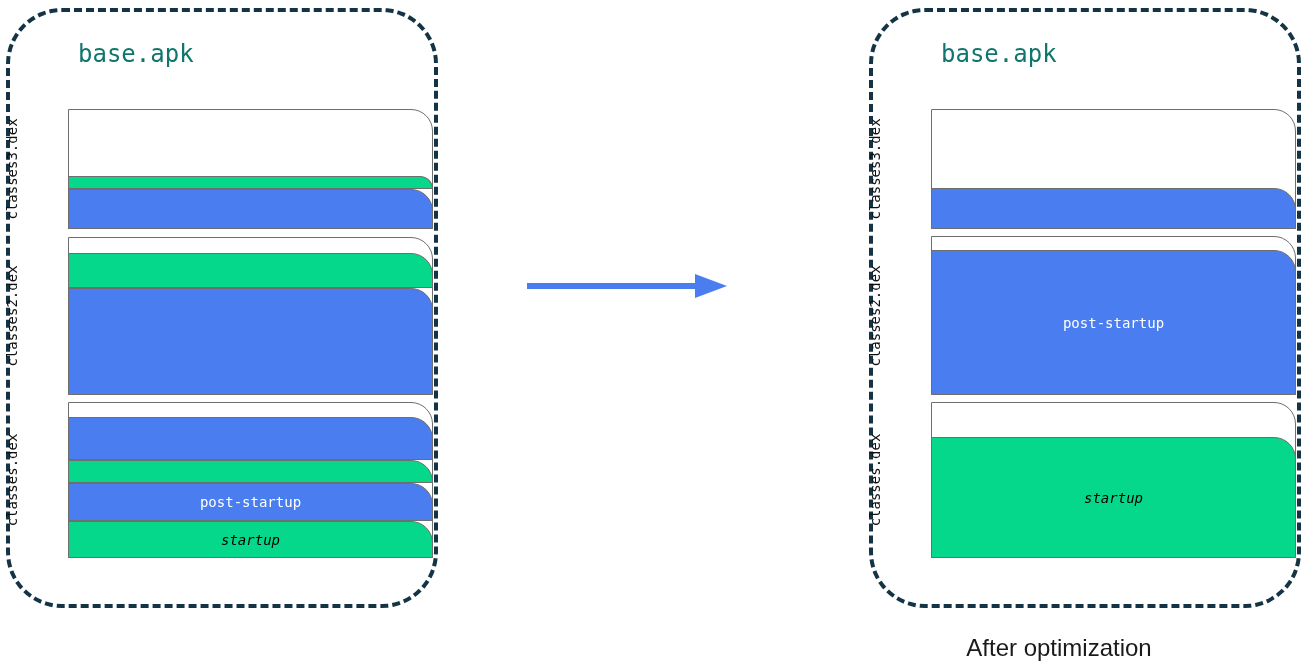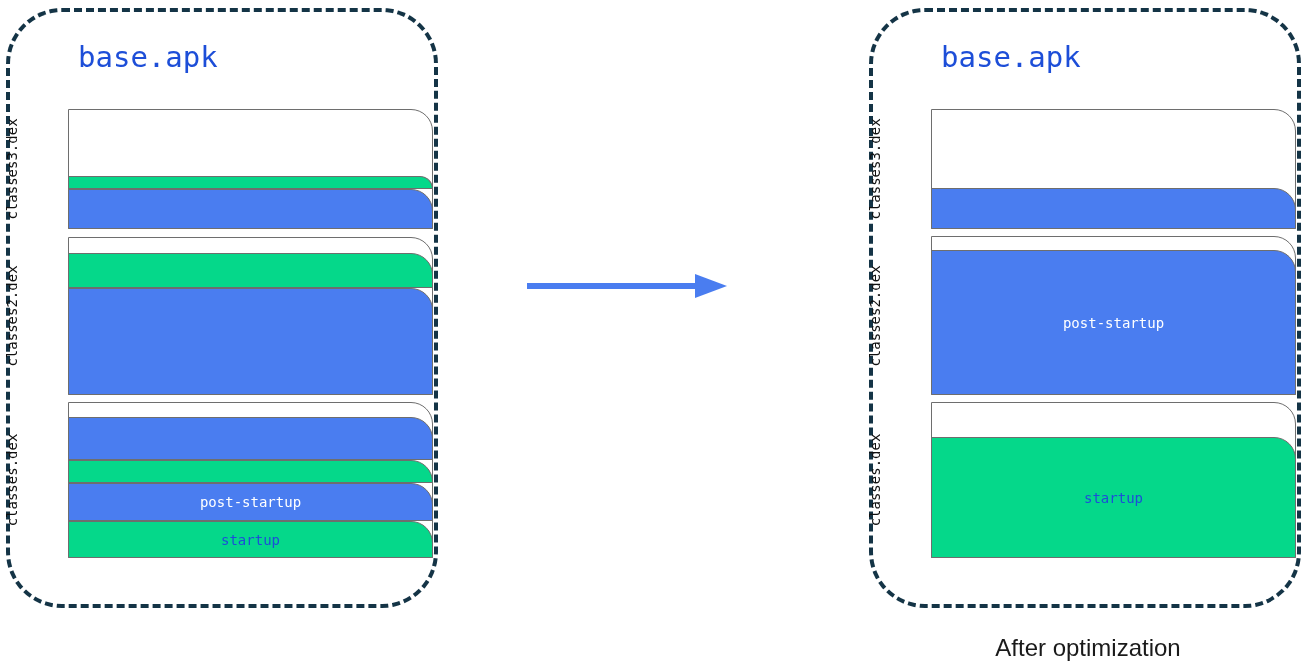--- a/index.html
+++ b/index.html
@@ -31,22 +31,22 @@
     background: #ffffff;
   }
   .apk-panel.left  { left: 6px;   width: 432px; }
   .apk-panel.right { left: 869px; width: 432px; }
 
   .apk-title {
     position: absolute;
     top: 28px;
     left: 68px;
     font-family: "DejaVu Sans Mono", "Liberation Mono", monospace;
-    font-size: 29px;
-    color: #1d4ed8;
+    font-size: 24px;
+    color: #0f766e;
     letter-spacing: 0px;
     white-space: nowrap;
   }
 
   
   .dex-group {
     position: absolute;
     left: 58px;
     width: 365px;
   }
@@ -93,21 +93,21 @@
     border-radius: 0 22px 0 0;
     box-sizing: border-box;
     display: flex;
     align-items: center;
     justify-content: center;
     font-family: "DejaVu Sans Mono", "Liberation Mono", monospace;
     font-size: 14px;
     overflow: hidden;
   }
   .band.blue  { background: #4a7df0; color: #ffffff; }
-  .band.green { background: #05d88a; color: #1d4ed8; }
+  .band.green { background: #05d88a; color: #000000; font-style: italic; }
 
   .band-label { white-space: nowrap; }
 
   
   .arrow-wrap {
     position: absolute;
     left: 527px;
     top: 272px;
     width: 204px;
     height: 28px;
@@ -117,21 +117,21 @@
   .caption {
     position: absolute;
     top: 634px;
     font-family: "Liberation Sans", sans-serif;
     font-size: 24px;
     color: #1a1a1a;
     text-align: center;
     white-space: nowrap;
   }
   .caption.left  { left: 6px;   width: 432px; }
-  .caption.right { left: 872px; width: 432px; }
+  .caption.right { left: 843px; width: 432px; }
 </style>
 </head>
 <body>
 
 <div class="stage">
 
   <div class="apk-panel left">
     <div class="apk-title">base.apk</div>
     <div class="blocks-host">
         <div class="dex-group" style="top: 97px; height: 120px;">

